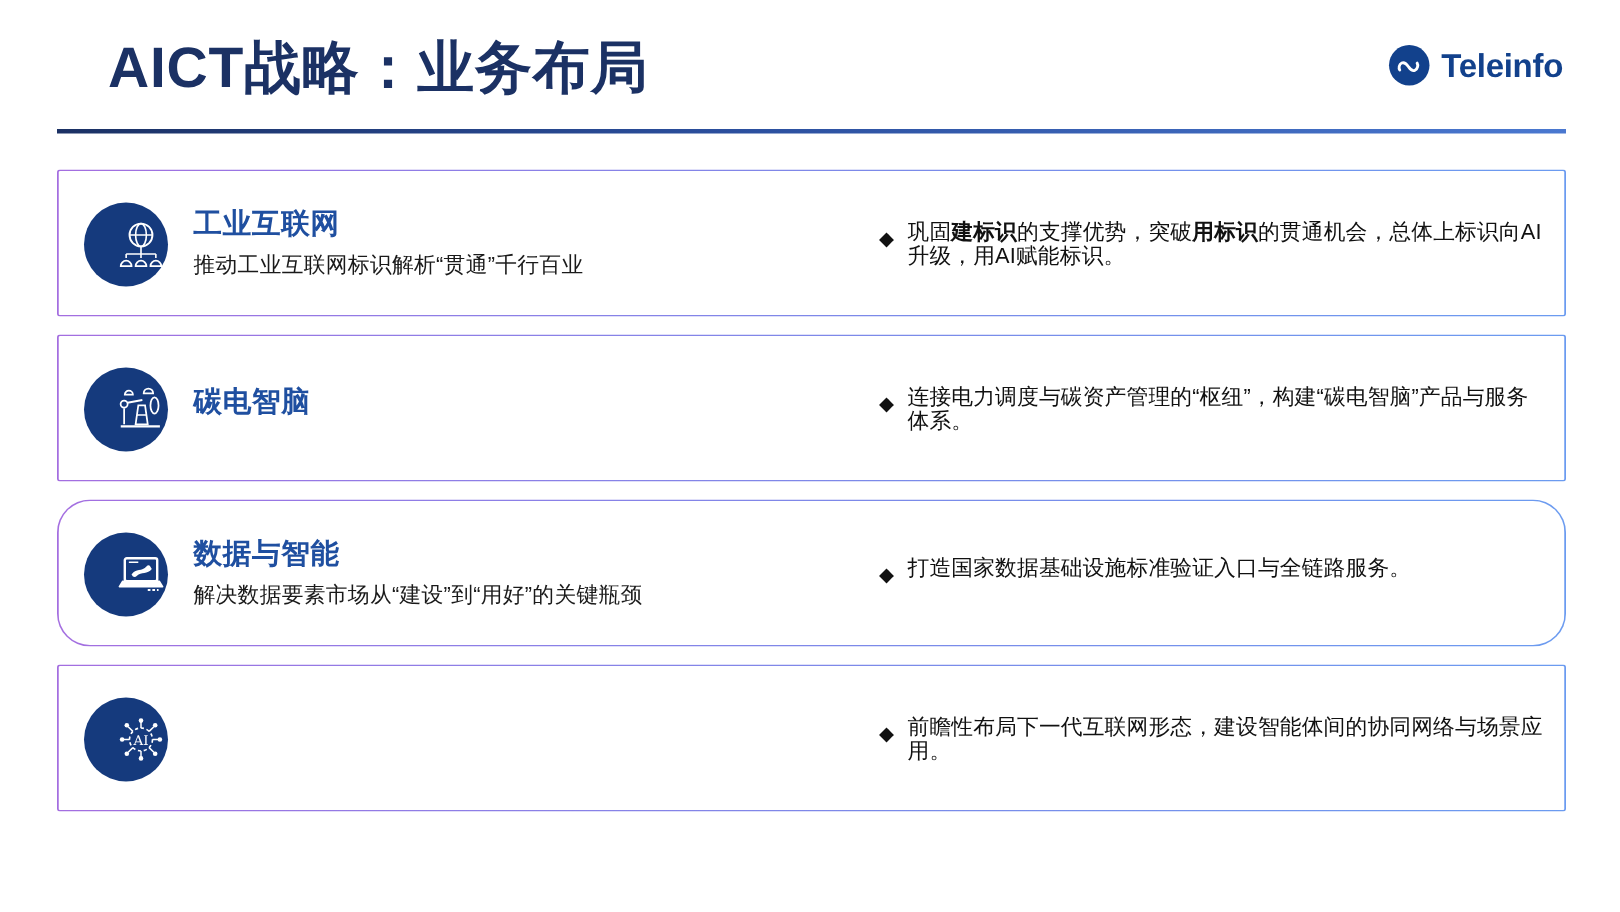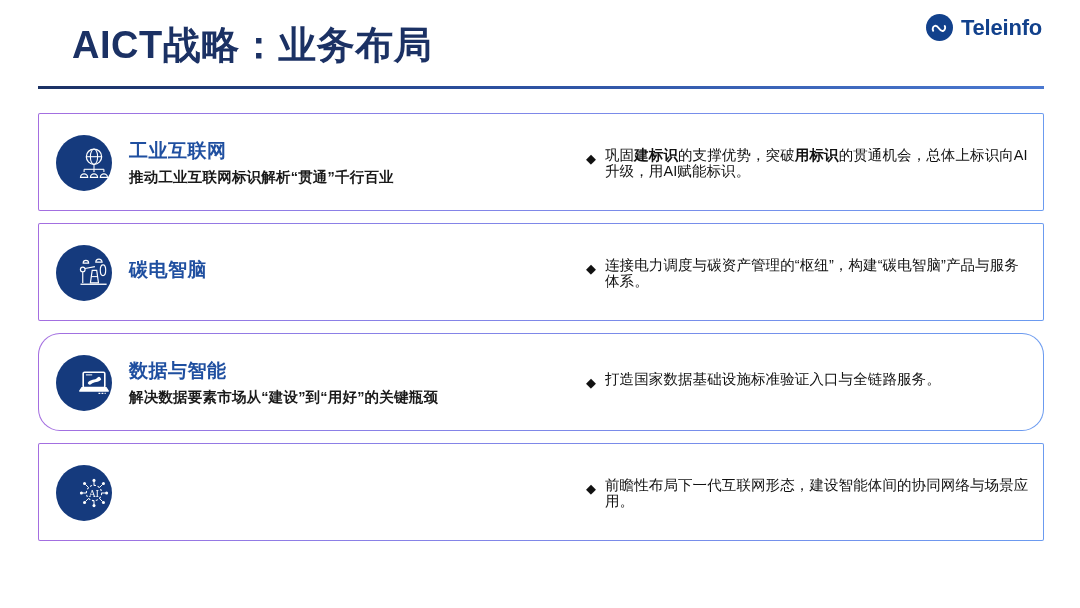--- a/index.html
+++ b/index.html
@@ -29,21 +29,21 @@
     font-size: 38px;
     font-weight: bold;
     color: #1b3164;
     letter-spacing: 0.5px;
     white-space: nowrap;
     margin-left: 32px;
   }
   .logo-wrap {
     position: absolute;
     right: 38px;
-    top: 14px;
+    top: 30px;
     display: flex;
     align-items: center;
     gap: 8px;
   }
   .logo-mark {
     width: 27px;
     height: 27px;
     border-radius: 50%;
     background: #12418c;
     display: flex;
@@ -122,24 +122,25 @@
     flex-direction: column;
     justify-content: center;
   }
   .card-heading {
     font-size: 19px;
     font-weight: bold;
     color: #1f4fa0;
     line-height: 1.25;
     margin-bottom: 6px;
     letter-spacing: 0.5px;
+    font-family: Liberation Mono, monospace;
   }
   .card-sub {
     font-size: 14.5px;
-    font-weight: bold;
+    font-weight: normal;
     color: #1a1a1a;
     line-height: 1.3;
     letter-spacing: 0.2px;
   }
 
   .card-right {
     position: absolute;
     left: 545px;
     top: 0;
     width: 461px;

